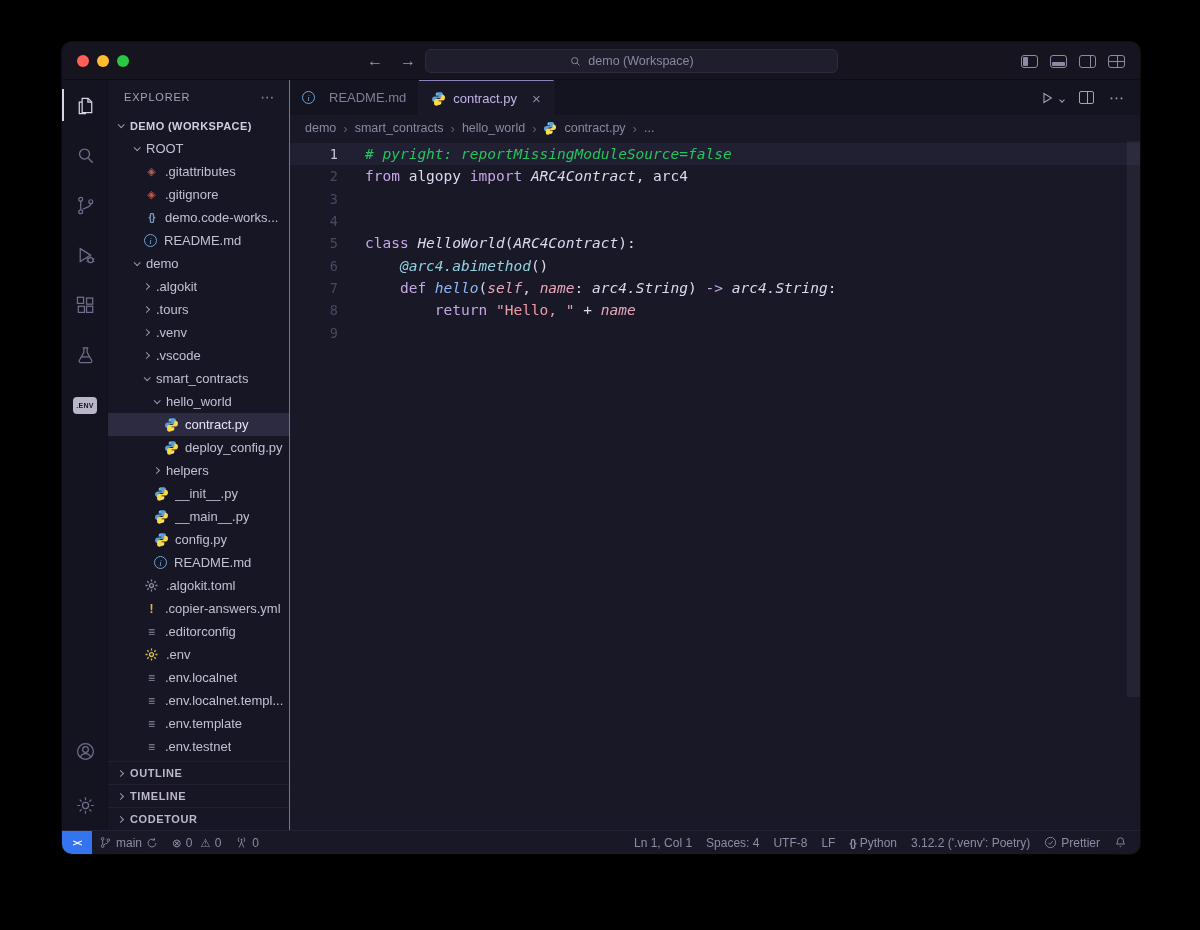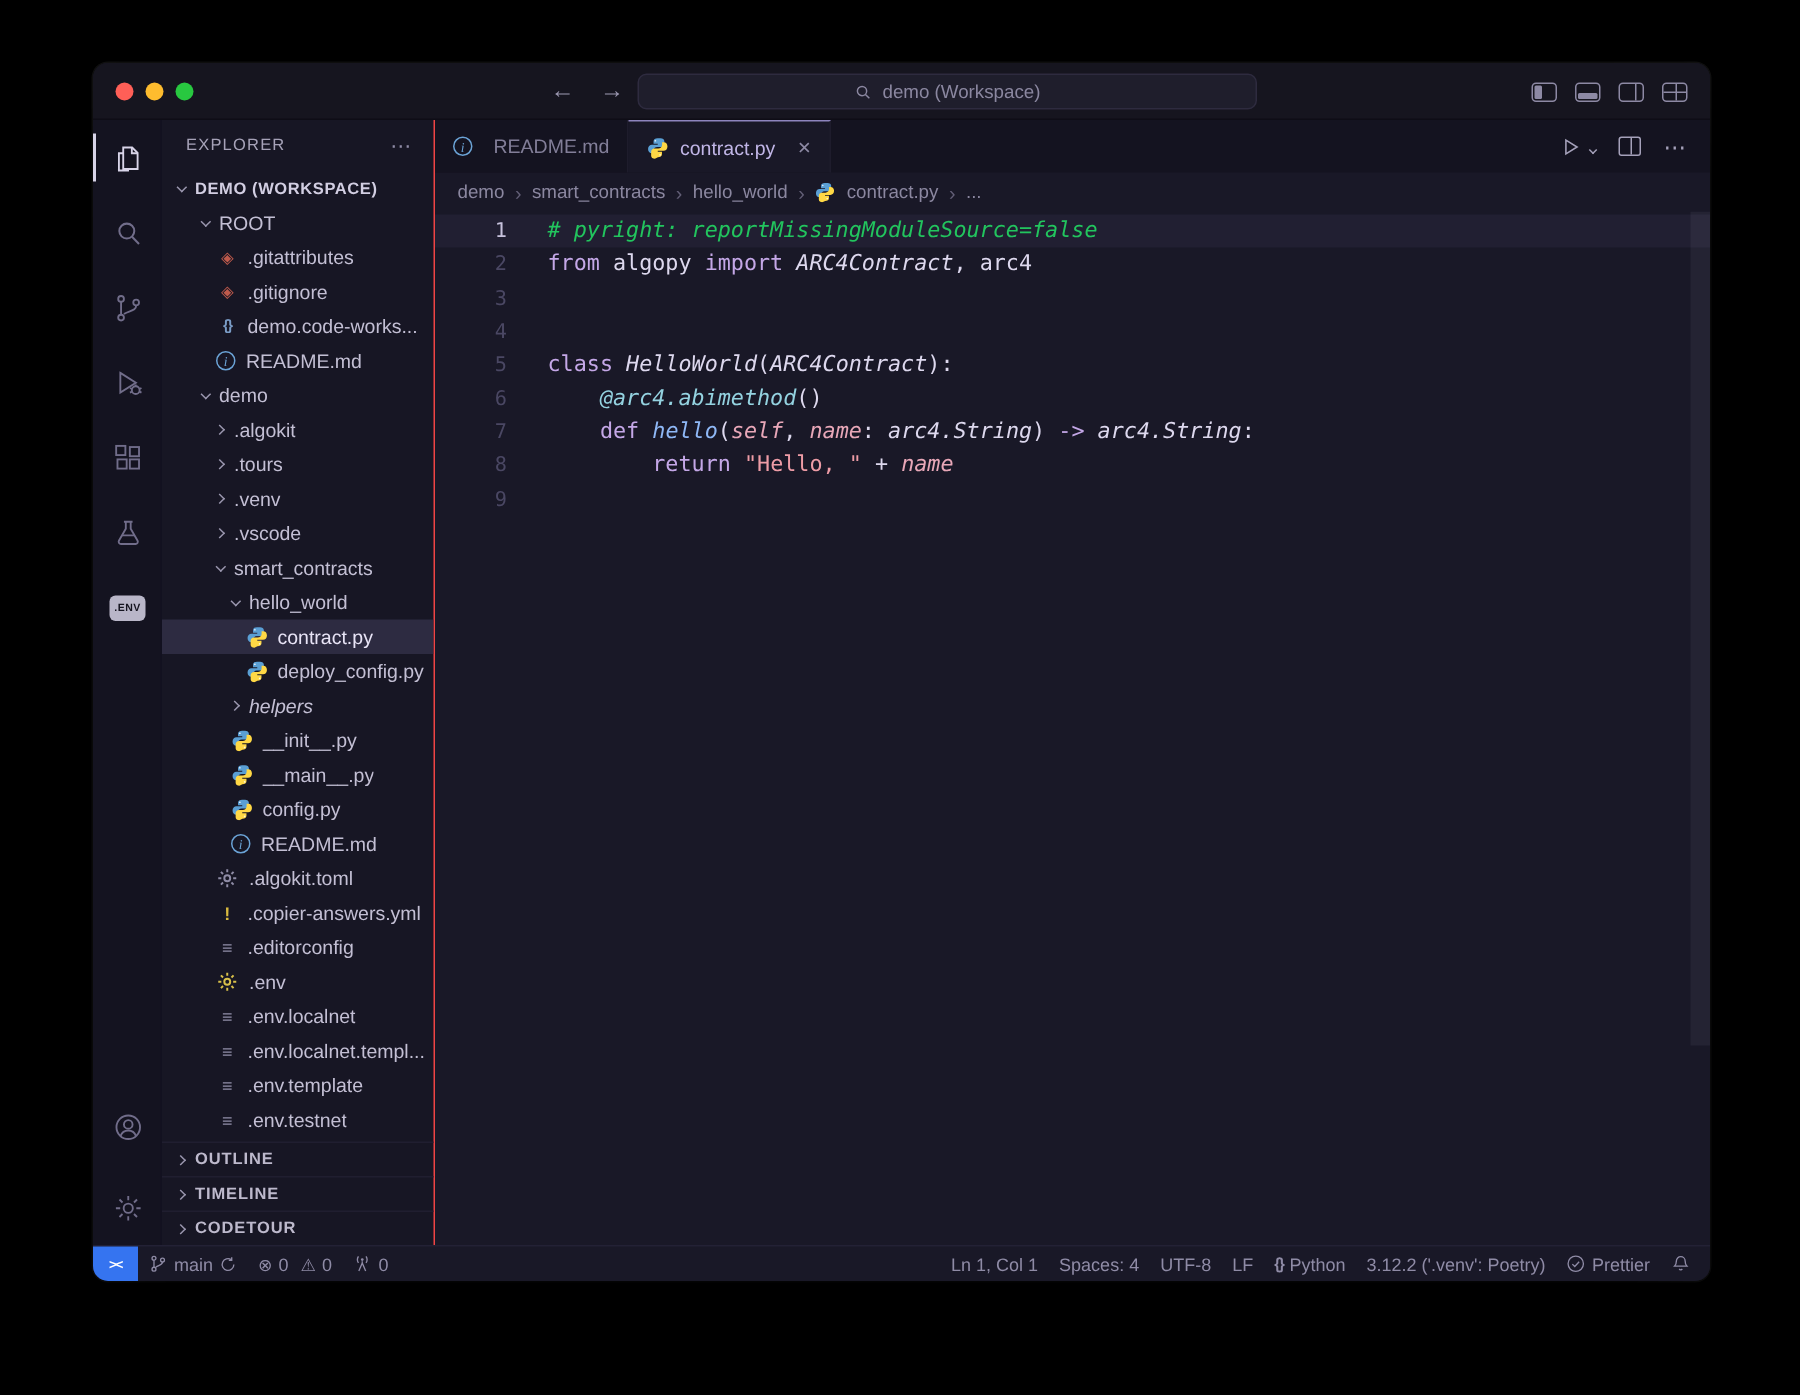--- a/index.html
+++ b/index.html
@@ -279,21 +279,21 @@
           </div>
           <div class="tree-row" style="padding-left: 56px;">
             <svg class="fi" viewBox="0 0 16 16" width="15" height="15">
               <path fill="#5a9fd4" d="M7.9 1.2c-1.7 0-2.9.7-2.9 2.1v1.8h3v.7H3.9C2.3 5.8 1.1 7 1.1 8.9c0 1.9 1.1 3 2.7 3h1.1v-1.7c0-1.5 1.2-2.7 2.8-2.7h2.7c1.3 0 2.3-1 2.3-2.3V3.3c0-1.4-1.2-2.1-2.7-2.1z"></path>
               <circle cx="6.3" cy="3" r=".6" fill="#e8f0f8"></circle>
               <path fill="#ffd845" d="M8.1 14.8c1.7 0 2.9-.7 2.9-2.1v-1.8H8v-.7h4.1c1.6 0 2.8-1.2 2.8-3.1 0-1.9-1.1-3-2.7-3h-1.1v1.7c0 1.5-1.2 2.7-2.8 2.7H5.6c-1.3 0-2.3 1-2.3 2.3v2.9c0 1.4 1.2 2.1 2.7 2.1z"></path>
               <circle cx="9.7" cy="13" r=".6" fill="#fdf6d8"></circle>
             </svg>
             <span class="tree-label">deploy_config.py</span>
           </div>
-          <div class="tree-row" style="padding-left: 46px; font-style: italic;">
+          <div class="tree-row" style="padding-left: 46px;">
             <span class="chev right"></span>
             <span class="tree-label">helpers</span>
           </div>
           <div class="tree-row" style="padding-left: 46px;">
             <svg class="fi" viewBox="0 0 16 16" width="15" height="15">
               <path fill="#5a9fd4" d="M7.9 1.2c-1.7 0-2.9.7-2.9 2.1v1.8h3v.7H3.9C2.3 5.8 1.1 7 1.1 8.9c0 1.9 1.1 3 2.7 3h1.1v-1.7c0-1.5 1.2-2.7 2.8-2.7h2.7c1.3 0 2.3-1 2.3-2.3V3.3c0-1.4-1.2-2.1-2.7-2.1z"></path>
               <circle cx="6.3" cy="3" r=".6" fill="#e8f0f8"></circle>
               <path fill="#ffd845" d="M8.1 14.8c1.7 0 2.9-.7 2.9-2.1v-1.8H8v-.7h4.1c1.6 0 2.8-1.2 2.8-3.1 0-1.9-1.1-3-2.7-3h-1.1v1.7c0 1.5-1.2 2.7-2.8 2.7H5.6c-1.3 0-2.3 1-2.3 2.3v2.9c0 1.4 1.2 2.1 2.7 2.1z"></path>
               <circle cx="9.7" cy="13" r=".6" fill="#fdf6d8"></circle>
             </svg>

